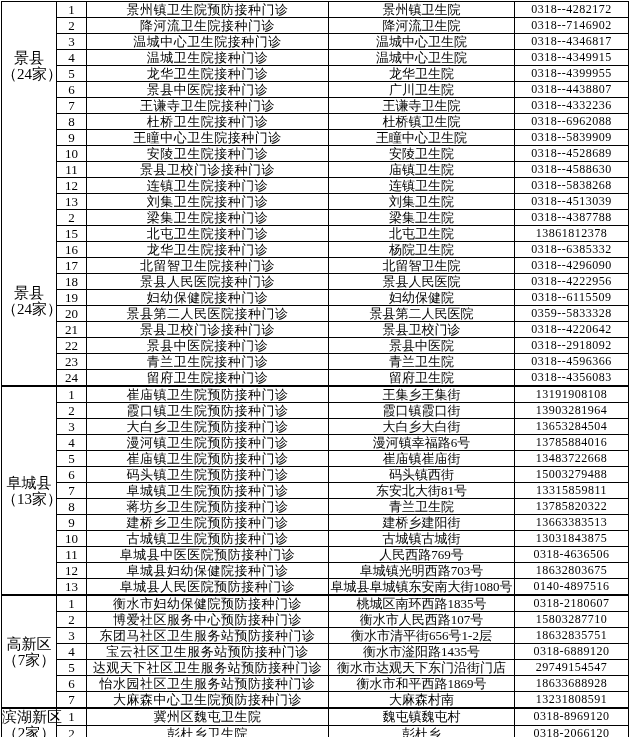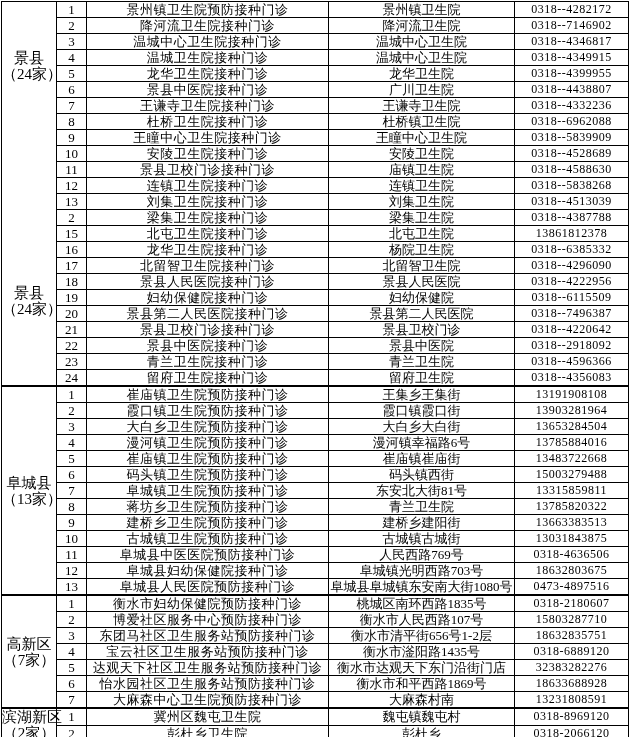--- a/index.html
+++ b/index.html
@@ -186,21 +186,21 @@
       <tr>
         <td class="num-cell">19</td>
         <td class="clinic-cell">妇幼保健院接种门诊</td>
         <td class="address-cell">妇幼保健院</td>
         <td class="phone-cell">0318--6115509</td>
       </tr>
       <tr>
         <td class="num-cell">20</td>
         <td class="clinic-cell">景县第二人民医院接种门诊</td>
         <td class="address-cell">景县第二人民医院</td>
-        <td class="phone-cell">0318--7496387</td>
+        <td class="phone-cell">0359--5833328</td>
       </tr>
       <tr>
         <td class="num-cell">21</td>
         <td class="clinic-cell">景县卫校门诊接种门诊</td>
         <td class="address-cell">景县卫校门诊</td>
         <td class="phone-cell">0318--4220642</td>
       </tr>
       <tr>
         <td class="num-cell">22</td>
         <td class="clinic-cell">景县中医院接种门诊</td>
@@ -294,21 +294,21 @@
       <tr>
         <td class="num-cell">12</td>
         <td class="clinic-cell">阜城县妇幼保健院接种门诊</td>
         <td class="address-cell">阜城镇光明西路703号</td>
         <td class="phone-cell">18632803675</td>
       </tr>
       <tr>
         <td class="num-cell">13</td>
         <td class="clinic-cell">阜城县人民医院预防接种门诊</td>
         <td class="address-cell">阜城县阜城镇东安南大街1080号</td>
-        <td class="phone-cell">0473-4897516</td>
+        <td class="phone-cell">0140-4897516</td>
       </tr>
       <tr class="section-start">
         <td class="region-cell" rowspan="7">
           <div class="region-label-block ">
             <div>高新区</div>
             <div>（7家）</div>
           </div>
         </td>
         <td class="num-cell">1</td>
         <td class="clinic-cell">衡水市妇幼保健院预防接种门诊</td>
@@ -330,21 +330,21 @@
       <tr>
         <td class="num-cell">4</td>
         <td class="clinic-cell">宝云社区卫生服务站预防接种门诊</td>
         <td class="address-cell">衡水市滏阳路1435号</td>
         <td class="phone-cell">0318-6889120</td>
       </tr>
       <tr>
         <td class="num-cell">5</td>
         <td class="clinic-cell">达观天下社区卫生服务站预防接种门诊</td>
         <td class="address-cell">衡水市达观天下东门沿街门店</td>
-        <td class="phone-cell">32383282276</td>
+        <td class="phone-cell">29749154547</td>
       </tr>
       <tr>
         <td class="num-cell">6</td>
         <td class="clinic-cell">怡水园社区卫生服务站预防接种门诊</td>
         <td class="address-cell">衡水市和平西路1869号</td>
         <td class="phone-cell">18633688928</td>
       </tr>
       <tr>
         <td class="num-cell">7</td>
         <td class="clinic-cell">大麻森中心卫生院预防接种门诊</td>

